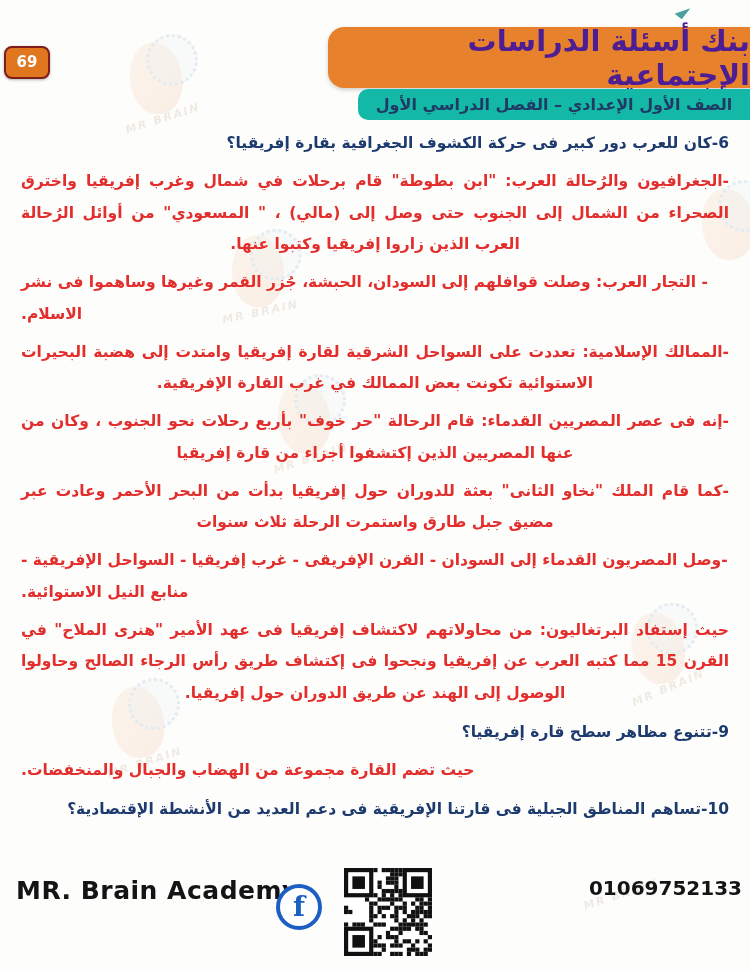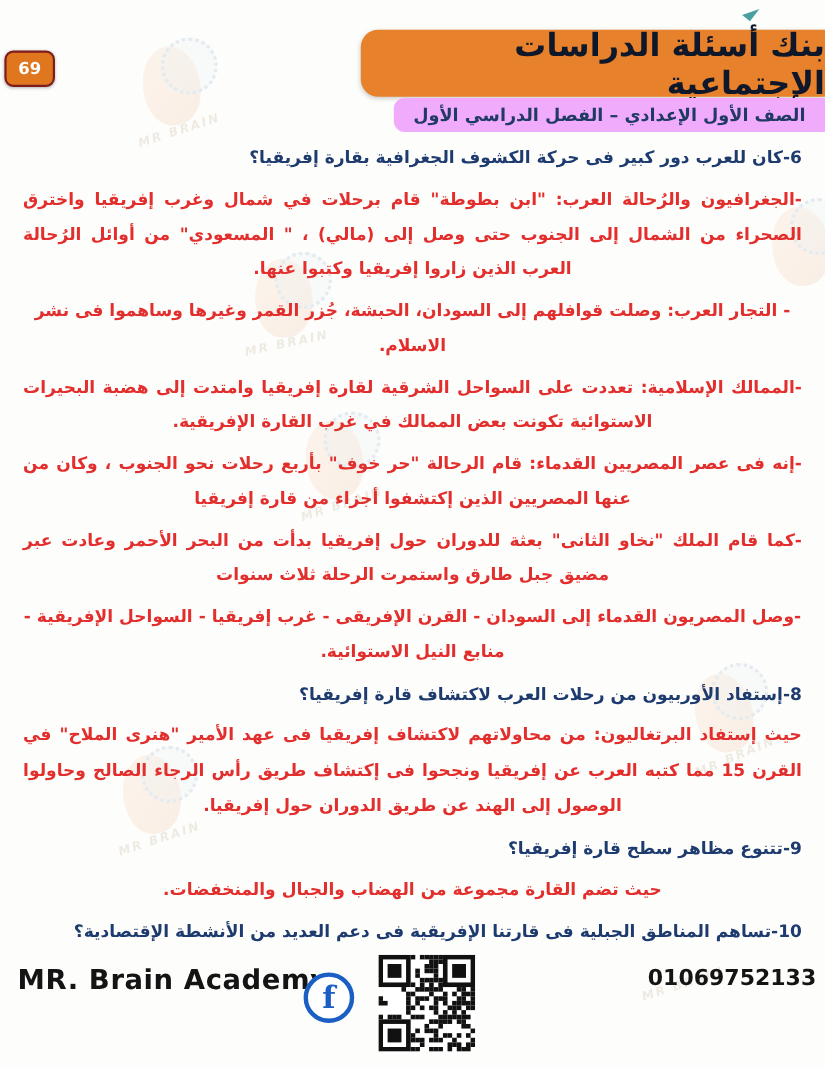--- a/index.html
+++ b/index.html
@@ -22,36 +22,36 @@
   .badge{
     position:absolute;left:4px;top:46px;width:42px;height:29px;
     background:#e0771f;border:2px solid #7f1d1d;border-radius:8px;
     color:#fff;font-weight:bold;font-size:15px;line-height:29px;text-align:center;
     box-shadow:0 1px 3px rgba(0,0,0,.3);
   }
   .title-banner{
     position:absolute;top:27px;right:0;width:422px;height:61px;
     background:#E8812B;border-radius:16px 0 0 16px;direction:rtl;
     display:flex;align-items:center;justify-content:center;
-    color:#0f172a;font-size:29px;font-weight:bold;
+    color:#4c1d95;font-size:29px;font-weight:bold;
     box-shadow:0 2px 4px rgba(0,0,0,.18);
   }
   .sub-banner{
     position:absolute;top:89px;right:0;width:392px;height:31px;
-    background:#f0abfc;border-radius:10px 0 0 10px;direction:rtl;
+    background:#14b8a6;border-radius:10px 0 0 10px;direction:rtl;
     display:flex;align-items:center;justify-content:center;
     color:#203A64;font-size:16px;font-weight:bold;margin-left:12px;
   }
   
   .content{
     position:absolute;top:121px;right:21px;left:21px;direction:rtl;
   }
   .content p{margin:0 0 6px;font-weight:bold;font-size:15.5px;line-height:2.05;}
   .q{color:#1E3B6F;text-align:right;margin-top:7px !important;}
-  .a{color:#E22E2C;text-align:center;}
+  .a{color:#E22E2C;text-align:left;}
   .a.multi{text-align:justify;text-align-last:center;}
   
   .brand{position:absolute;left:16px;top:876px;font-size:25px;font-weight:bold;
     color:#141414;letter-spacing:.5px;}
   .fb{position:absolute;left:276px;top:884px;width:38px;height:38px;border-radius:50%;
     border:4px solid #1B5FC4;background:#fff;color:#1B5FC4;
     display:flex;align-items:center;justify-content:center;
     font-family:"DejaVu Serif",serif;font-weight:bold;font-size:28px;line-height:1;}
   .qr{position:absolute;left:344px;top:868px;width:88px;height:88px;}
   .phone{position:absolute;right:8px;top:876px;font-size:20px;font-weight:bold;color:#141414;}
@@ -100,21 +100,20 @@
   <div class="sub-banner">الصف الأول الإعدادي – الفصل الدراسي الأول</div>
 
   <div class="content">
     <p class="q">6-كان للعرب دور كبير فى حركة الكشوف الجغرافية بقارة إفريقيا؟</p>
     <p class="a multi">-الجغرافيون والرُحالة العرب: "ابن بطوطة" قام برحلات في شمال وغرب إفريقيا واخترق الصحراء من الشمال إلى الجنوب حتى وصل إلى (مالي) ، " المسعودي" من أوائل الرُحالة العرب الذين زاروا إفريقيا وكتبوا عنها.</p>
     <p class="a">- التجار العرب: وصلت قوافلهم إلى السودان، الحبشة، جُزر القمر وغيرها وساهموا فى نشر الاسلام.</p>
     <p class="a multi">-الممالك الإسلامية: تعددت على السواحل الشرقية لقارة إفريقيا وامتدت إلى هضبة البحيرات الاستوائية تكونت بعض الممالك في غرب القارة الإفريقية.</p>
     <p class="a multi">-إنه فى عصر المصريين القدماء: قام الرحالة "حر خوف" بأربع رحلات نحو الجنوب ، وكان من عنها المصريين الذين إكتشفوا أجزاء من قارة إفريقيا</p>
     <p class="a multi">-كما قام الملك "نخاو الثانى" بعثة للدوران حول إفريقيا بدأت من البحر الأحمر وعادت عبر مضيق جبل طارق واستمرت الرحلة ثلاث سنوات</p>
     <p class="a">-وصل المصريون القدماء إلى السودان - القرن الإفريقى - غرب إفريقيا - السواحل الإفريقية - منابع النيل الاستوائية.</p>
-    <p class="q">8-إستفاد الأوربيون من رحلات العرب لاكتشاف قارة إفريقيا؟</p>
     <p class="a multi">حيث إستفاد البرتغاليون: من محاولاتهم لاكتشاف إفريقيا فى عهد الأمير "هنرى الملاح" في القرن 15 مما كتبه العرب عن إفريقيا ونجحوا فى إكتشاف طريق رأس الرجاء الصالح وحاولوا الوصول إلى الهند عن طريق الدوران حول إفريقيا.</p>
     <p class="q">9-تتنوع مظاهر سطح قارة إفريقيا؟</p>
     <p class="a">حيث تضم القارة مجموعة من الهضاب والجبال والمنخفضات.</p>
     <p class="q">10-تساهم المناطق الجبلية فى قارتنا الإفريقية فى دعم العديد من الأنشطة الإقتصادية؟</p>
 
   </div>
 
   <div class="brand">MR. Brain Academy</div>
   <div class="fb">
       <span>f</span>

